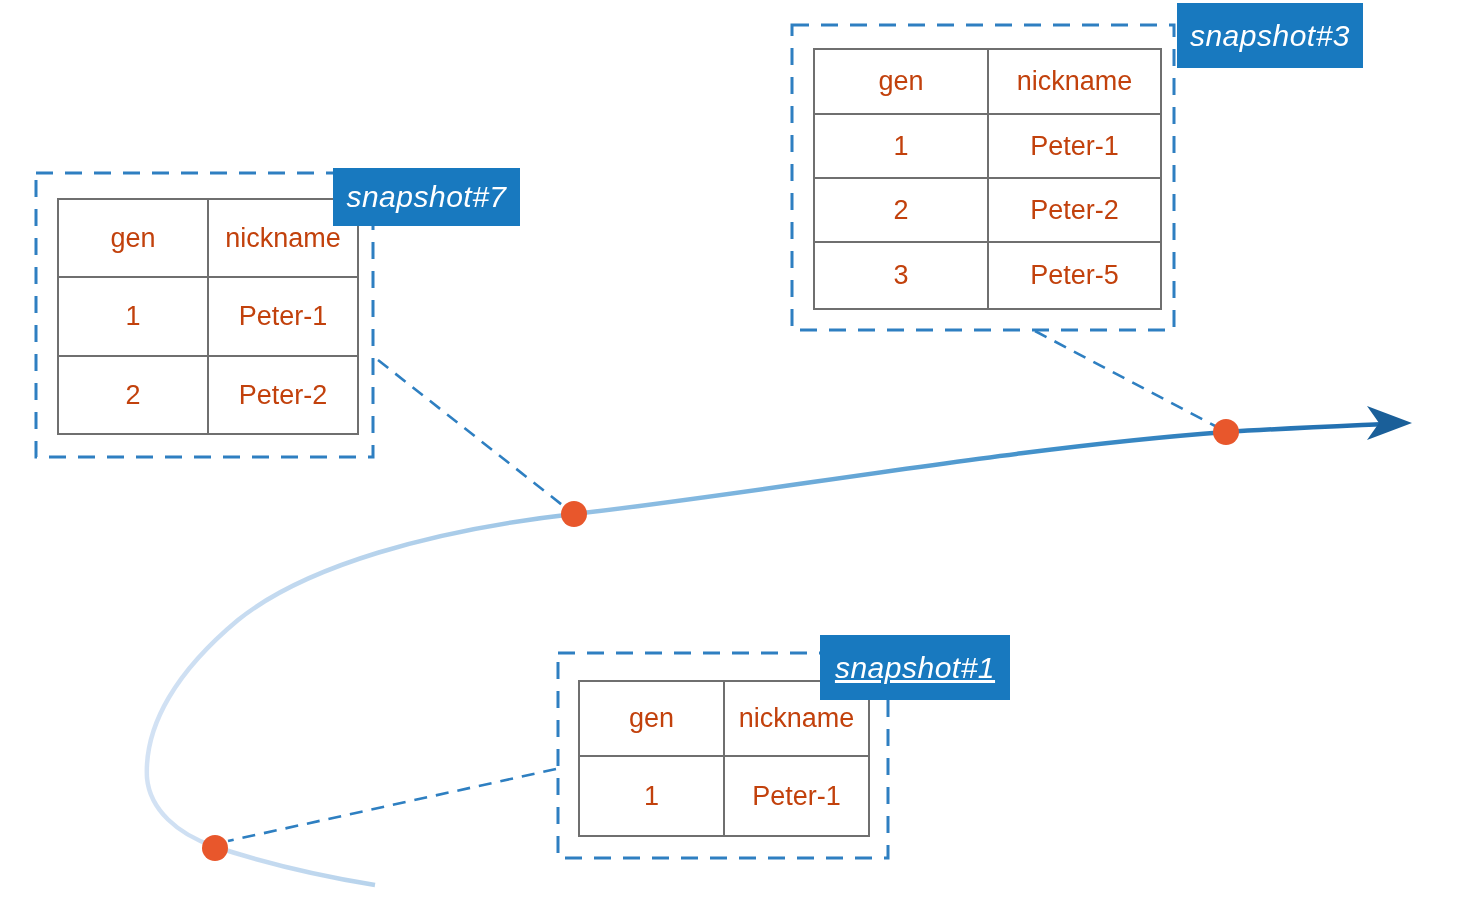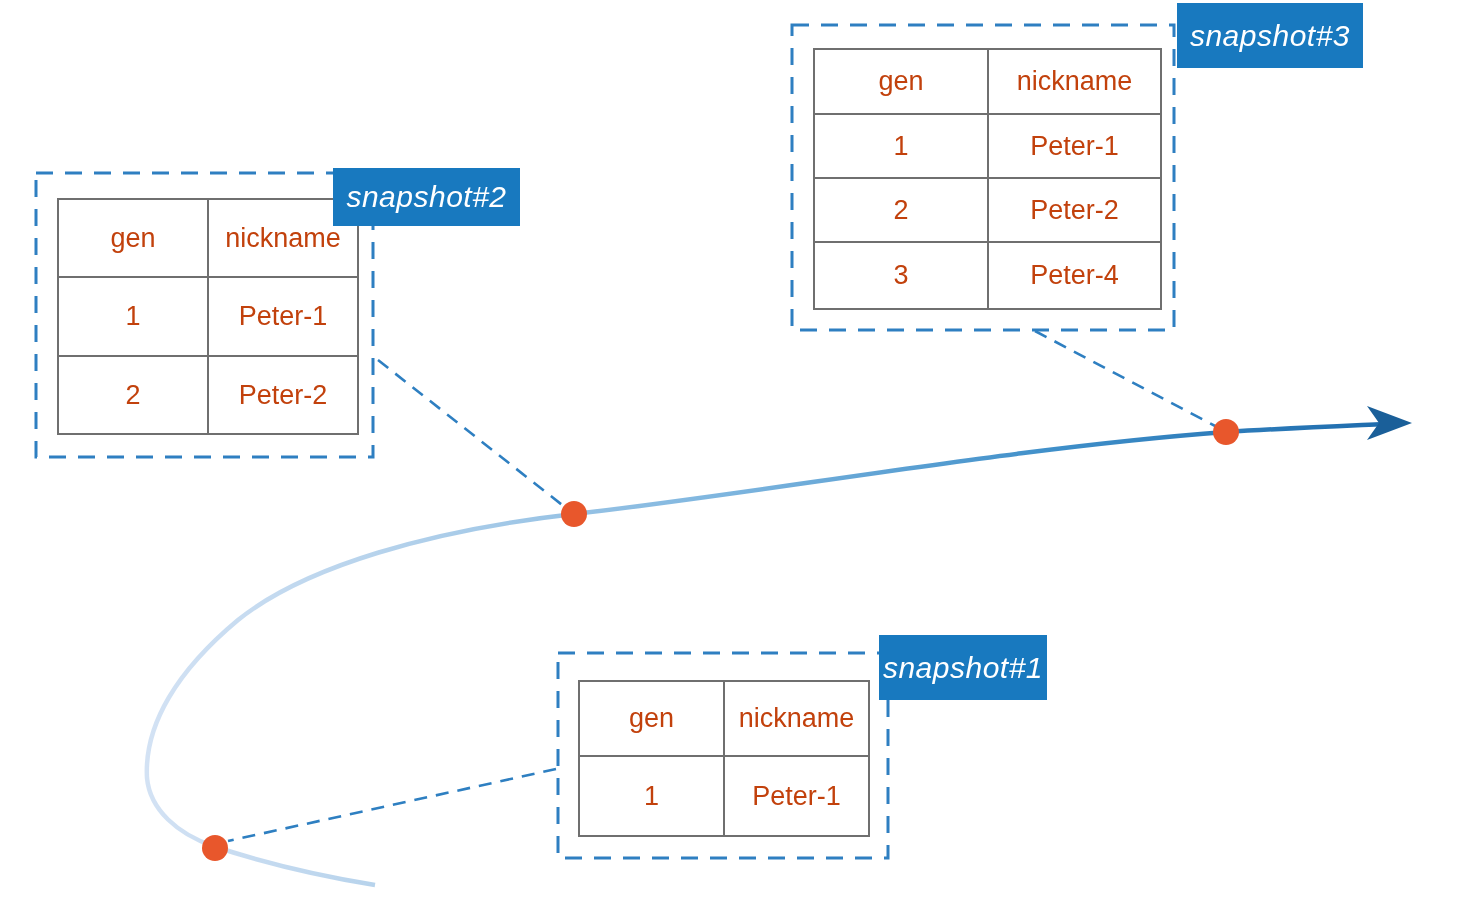--- a/index.html
+++ b/index.html
@@ -104,21 +104,21 @@
       <td>1</td>
       <td>Peter-1</td>
     </tr>
     <tr style="height:78px;">
       <td>2</td>
       <td>Peter-2</td>
     </tr>
   </tbody>
     </table>
   <div class="badge" style="left:333px; top:168px; width:187px; height:58px;">
-    <span>snapshot#2</span>
+    <span>snapshot#7</span>
   </div>
 
   <table class="snap-table" style="left:813px; top:48px; width:347px;">
     <colgroup>
         <col style="width:174px">
         <col style="width:173px">
       </colgroup>
     <tbody>
         <tr style="height:65px;">
       <th>gen</th>
@@ -127,21 +127,21 @@
     <tr style="height:64px;">
       <td>1</td>
       <td>Peter-1</td>
     </tr>
     <tr style="height:64px;">
       <td>2</td>
       <td>Peter-2</td>
     </tr>
     <tr style="height:67px;">
       <td>3</td>
-      <td>Peter-4</td>
+      <td>Peter-5</td>
     </tr>
   </tbody>
     </table>
   <div class="badge" style="left:1177px; top:3px; width:186px; height:65px;">
     <span>snapshot#3</span>
   </div>
 
   <table class="snap-table" style="left:578px; top:680px; width:290px;">
     <colgroup>
         <col style="width:145px">
@@ -151,17 +151,17 @@
         <tr style="height:75px;">
       <th>gen</th>
       <th>nickname</th>
     </tr>
     <tr style="height:80px;">
       <td>1</td>
       <td>Peter-1</td>
     </tr>
   </tbody>
     </table>
-  <div class="badge" style="left:879px; top:635px; width:168px; height:65px;">
+  <div class="badge" style="left:820px; top:635px; width:190px; height:65px;text-decoration:underline;">
     <span>snapshot#1</span>
   </div>
 
 </div>
 
 </body></html>

